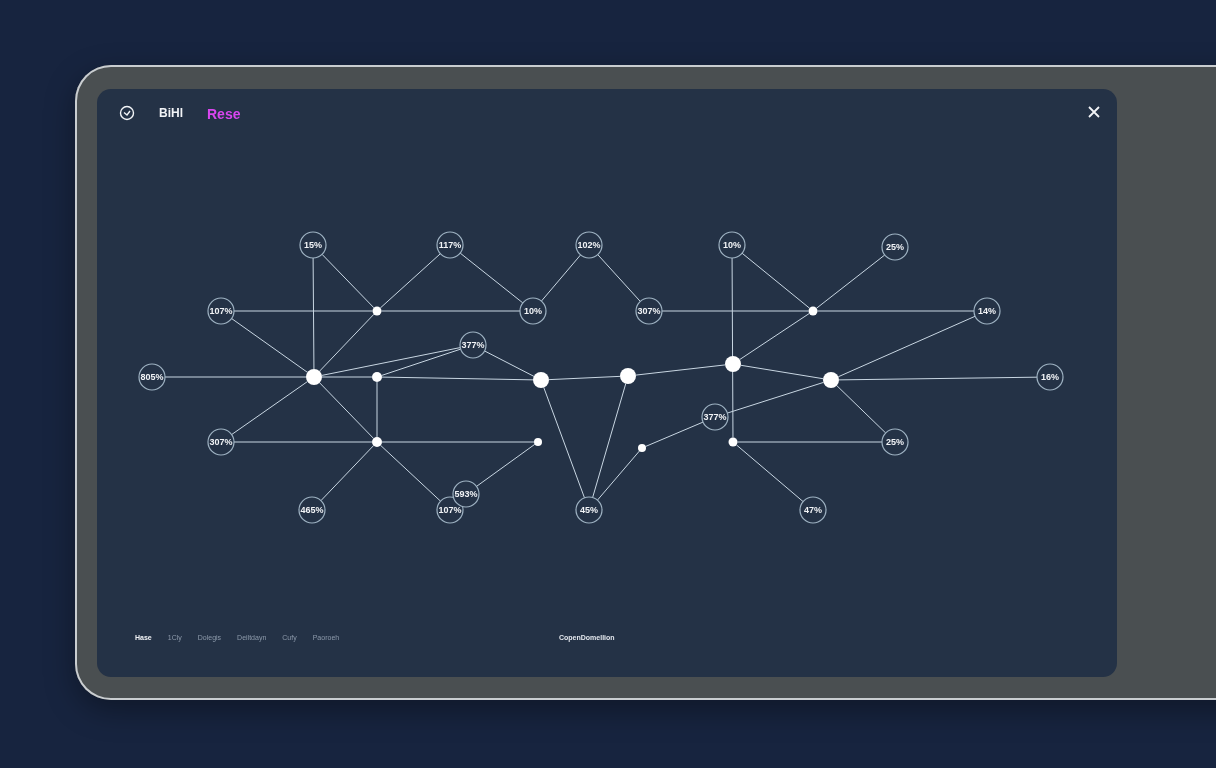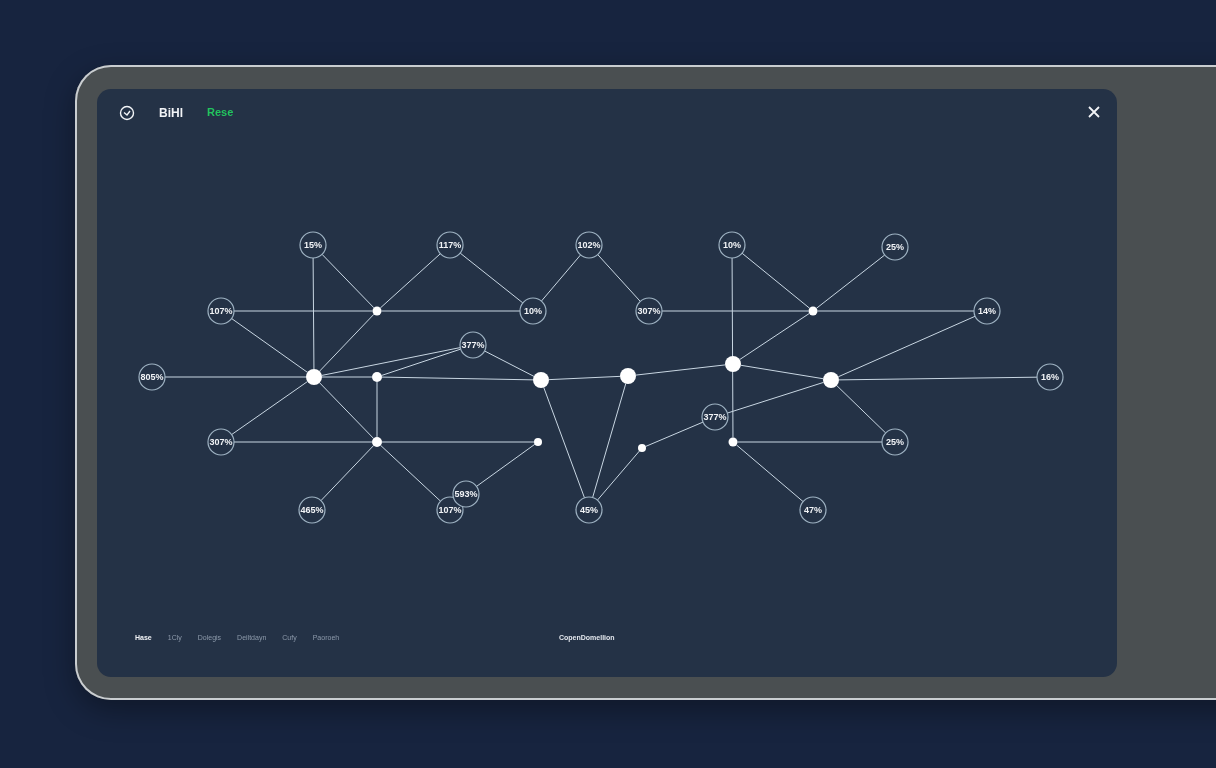--- a/index.html
+++ b/index.html
@@ -14,21 +14,21 @@
       background:#4a4f51; border-radius:36px;
       box-shadow: 0 0 0 2px #c9cdd0 inset, 0 10px 30px rgba(0,0,0,0.35);
     }
     .screen {
       position:absolute; left:22px; top:24px; width:1020px; height:588px;
       background:#243246; border-radius:14px; overflow:hidden;
     }
     .topbar { position:absolute; left:0; top:0; right:0; height:48px; }
     .top-icon { position:absolute; left:22px; top:16px; width:16px; height:16px; }
     .top-title { position:absolute; left:62px; top:17px; color:#f2f4f7; font-weight:bold; font-size:12px; }
-    .top-menu { position:absolute; left:110px; top:17px; color:#22c55e; font-weight:bold; font-size:11px; }
+    .top-menu { position:absolute; left:110px; top:17px; color:#d946ef; font-weight:bold; font-size:14px; }
     .close-btn { position:absolute; right:16px; top:16px; width:14px; height:14px; cursor:pointer; }
     svg.graph { position:absolute; left:0; top:0; }
     .footer-nav { position:absolute; left:38px; top:545px; display:flex; gap:16px; font-size:7px; color:#8d9aab; }
     .footer-nav span.active { color:#f2f4f7; font-weight:bold; }
     .footer-center { position:absolute; left:462px; top:545px; font-size:7px; color:#e4e8ee; font-weight:bold; }
     .node-label { font-family:"Liberation Sans", sans-serif; font-size:9px; fill:#f2f4f7; font-weight:bold; }
   </style>
 </head>
 <body>
 

